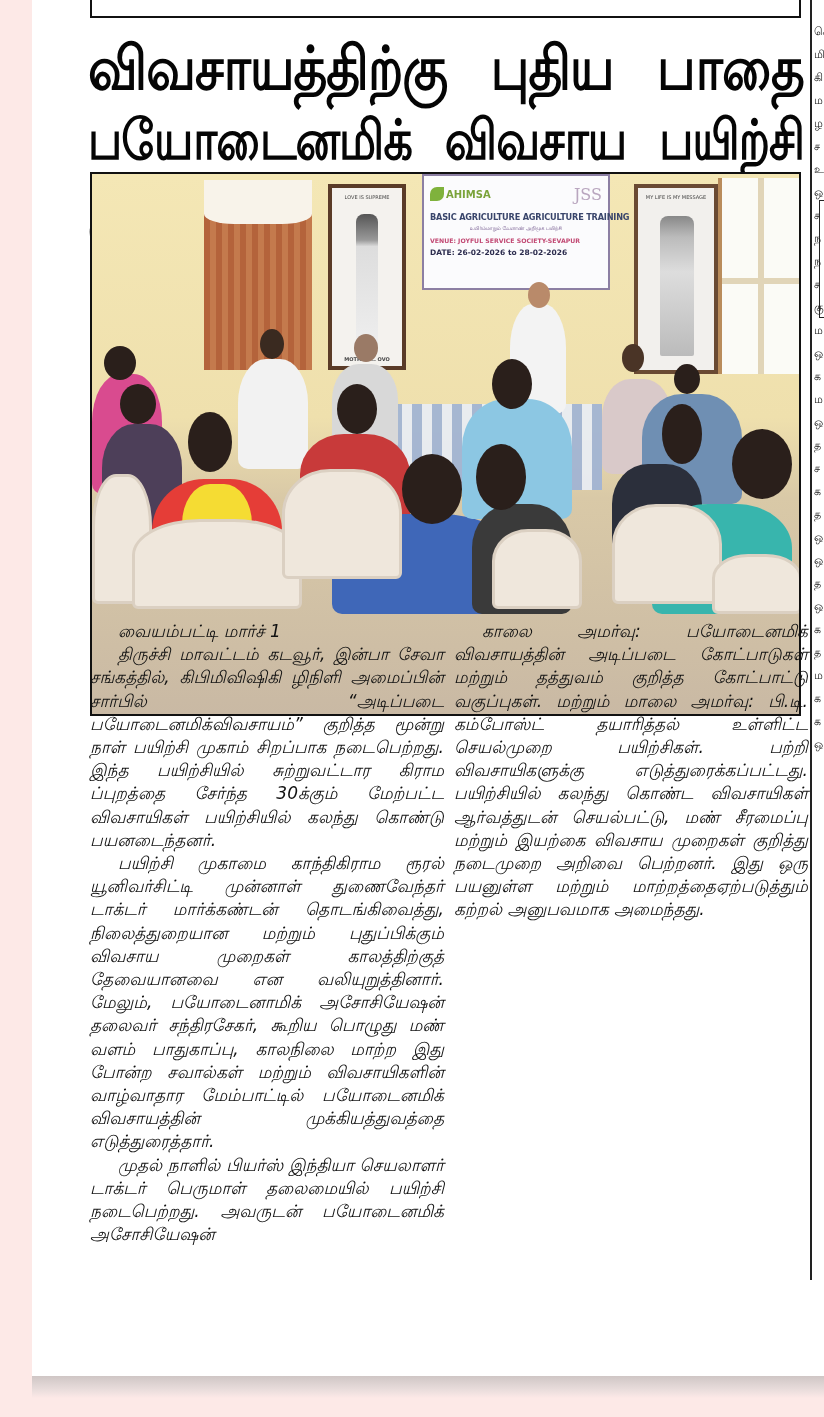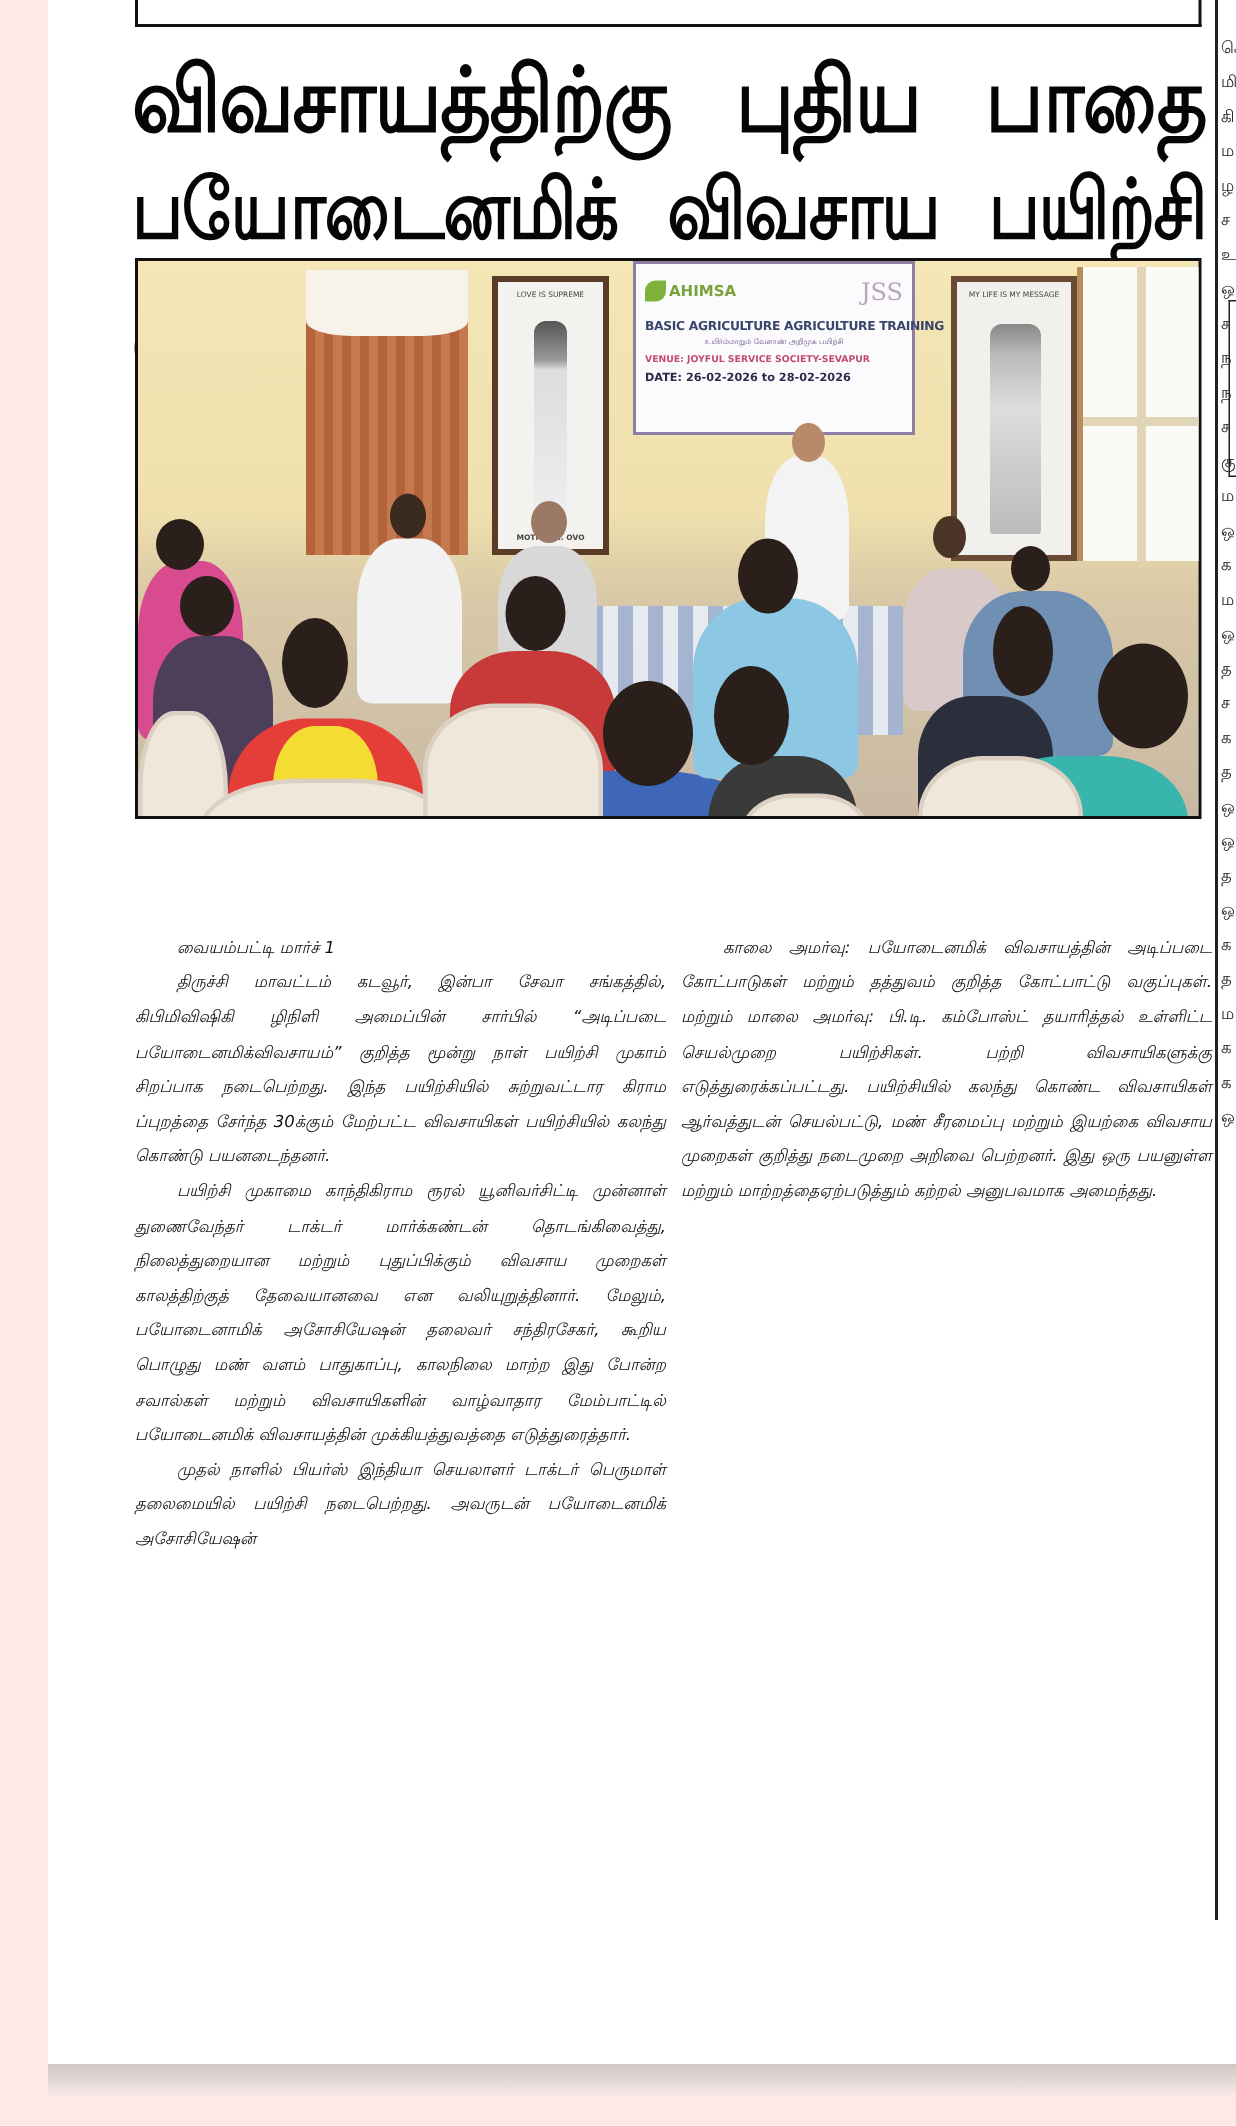--- a/index.html
+++ b/index.html
@@ -57,21 +57,21 @@
       text-align: justify;
       text-align-last: justify;
       letter-spacing: -1px;
     }
     .headline .line1 { font-size: 52px; line-height: 66px; transform: scaleY(1.15); transform-origin: top; }
     .headline .line2 { font-size: 46px; line-height: 66px; transform: scaleY(1.2); transform-origin: top; margin-top: 4px; }
 
     .photo {
       position: absolute;
       left: 90px; top: 172px;
-      width: 711px; height: 374px;
+      width: 711px; height: 544px;
       border: 2px solid #111;
       overflow: hidden;
       background: linear-gradient(180deg, #f4e7b5 0%, #efe0ad 45%, #d9c9a7 60%, #c9b9a4 100%);
     }
     .ph { position: absolute; }
     .curtain { left: 112px; top: 6px; width: 108px; height: 190px;
       background: repeating-linear-gradient(90deg, #b4633b 0 6px, #c47a4d 6px 12px); }
     .valance { left: 112px; top: 6px; width: 108px; height: 44px; background: #f8f3ea;
       border-bottom-left-radius: 30px 10px; border-bottom-right-radius: 30px 10px; }
     .poster-left { left: 236px; top: 10px; width: 78px; height: 186px; background: #f4f2ee; border: 4px solid #5a3b27; }
@@ -100,21 +100,21 @@
     .person { position: absolute; border-radius: 40% 40% 10px 10px; }
     .head { position: absolute; border-radius: 50%; background: #2a1f1b; }
     .chair { position: absolute; background: #efe7dc; border-radius: 40% 40% 6px 6px;
       border: 3px solid #dbd0c2; }
 
     .col {
       position: absolute;
       top: 620px;
       width: 354px;
       font-family: "DejaVu Sans", sans-serif;
-      font-size: 11px;
+      font-size: 17px;
       line-height: 23.2px;
       color: #111;
       text-align: justify;
       font-style: italic;
     }
     .col-left { left: 90px; }
     .col-right { left: 454px; }
     .col p { text-indent: 28px; }
     .col .dateline { text-indent: 28px; font-weight: normal; }
   </style>

